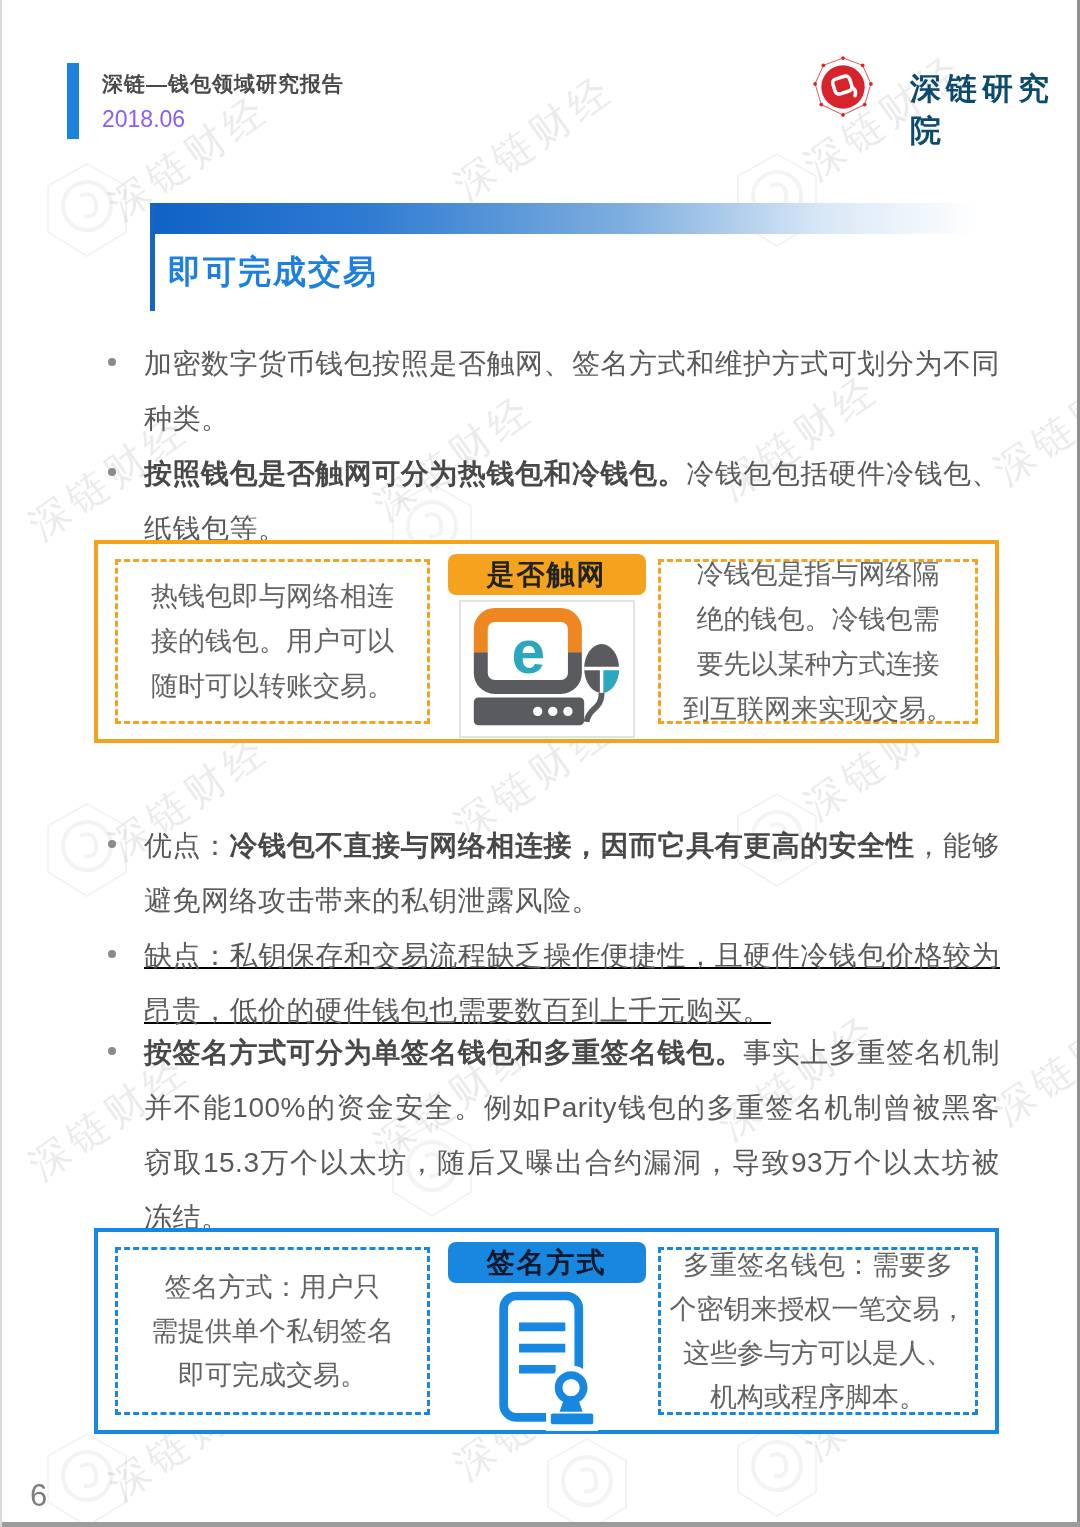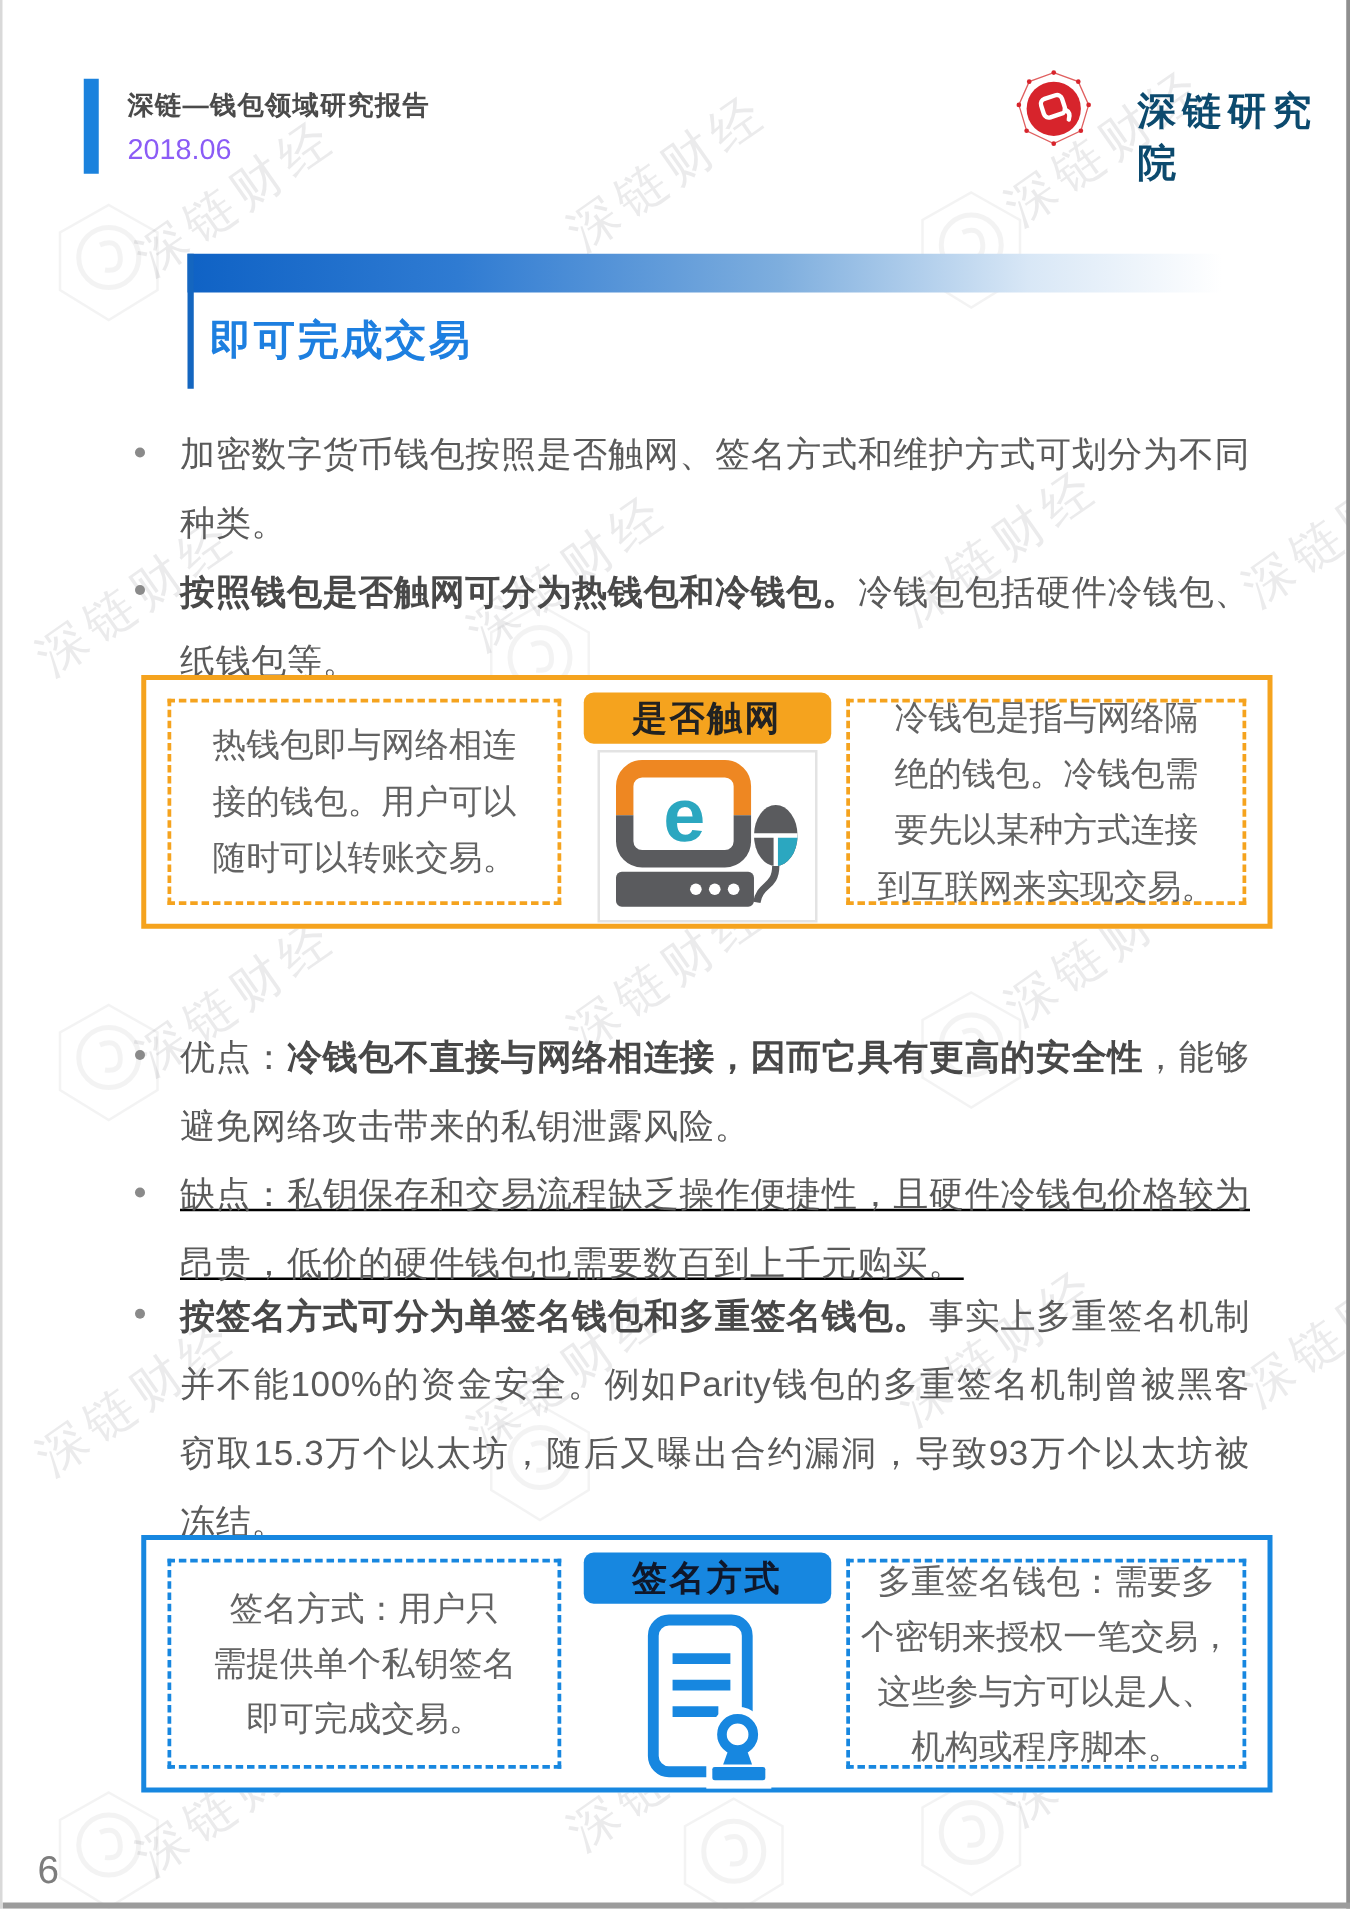--- a/index.html
+++ b/index.html
@@ -56,21 +56,21 @@
     text-align:justify; letter-spacing:0.5px;
   }
   .bullet p b { color:#484848; }
   #b1 { top:336px; }
   #b2 { top:446px; }
   #b3 { top:818px; }
   #b4 { top:928px;text-decoration:underline; }
   #b5 { top:1025px; }
 
   
-  .infobox { position:absolute; left:111px; width:905px; background:#fff; }
+  .infobox { position:absolute; left:92px; width:905px; background:#fff; }
   .infobox.orange { top:540px; height:203px; border:4px solid #f5a31e; }
   .infobox.blue   { top:1228px; height:206px; border:4px solid #1787e0; }
 
   .dashedbox {
     position:absolute; top:15px; bottom:15px;
     display:flex; align-items:center; justify-content:center;
   }
   .infobox.orange .dashedbox { border:3px dashed #f5a31e; }
   .infobox.blue   .dashedbox { border:3px dashed #1787e0; }
   .dashedbox.leftbox  { left:17px;  width:315px; }

